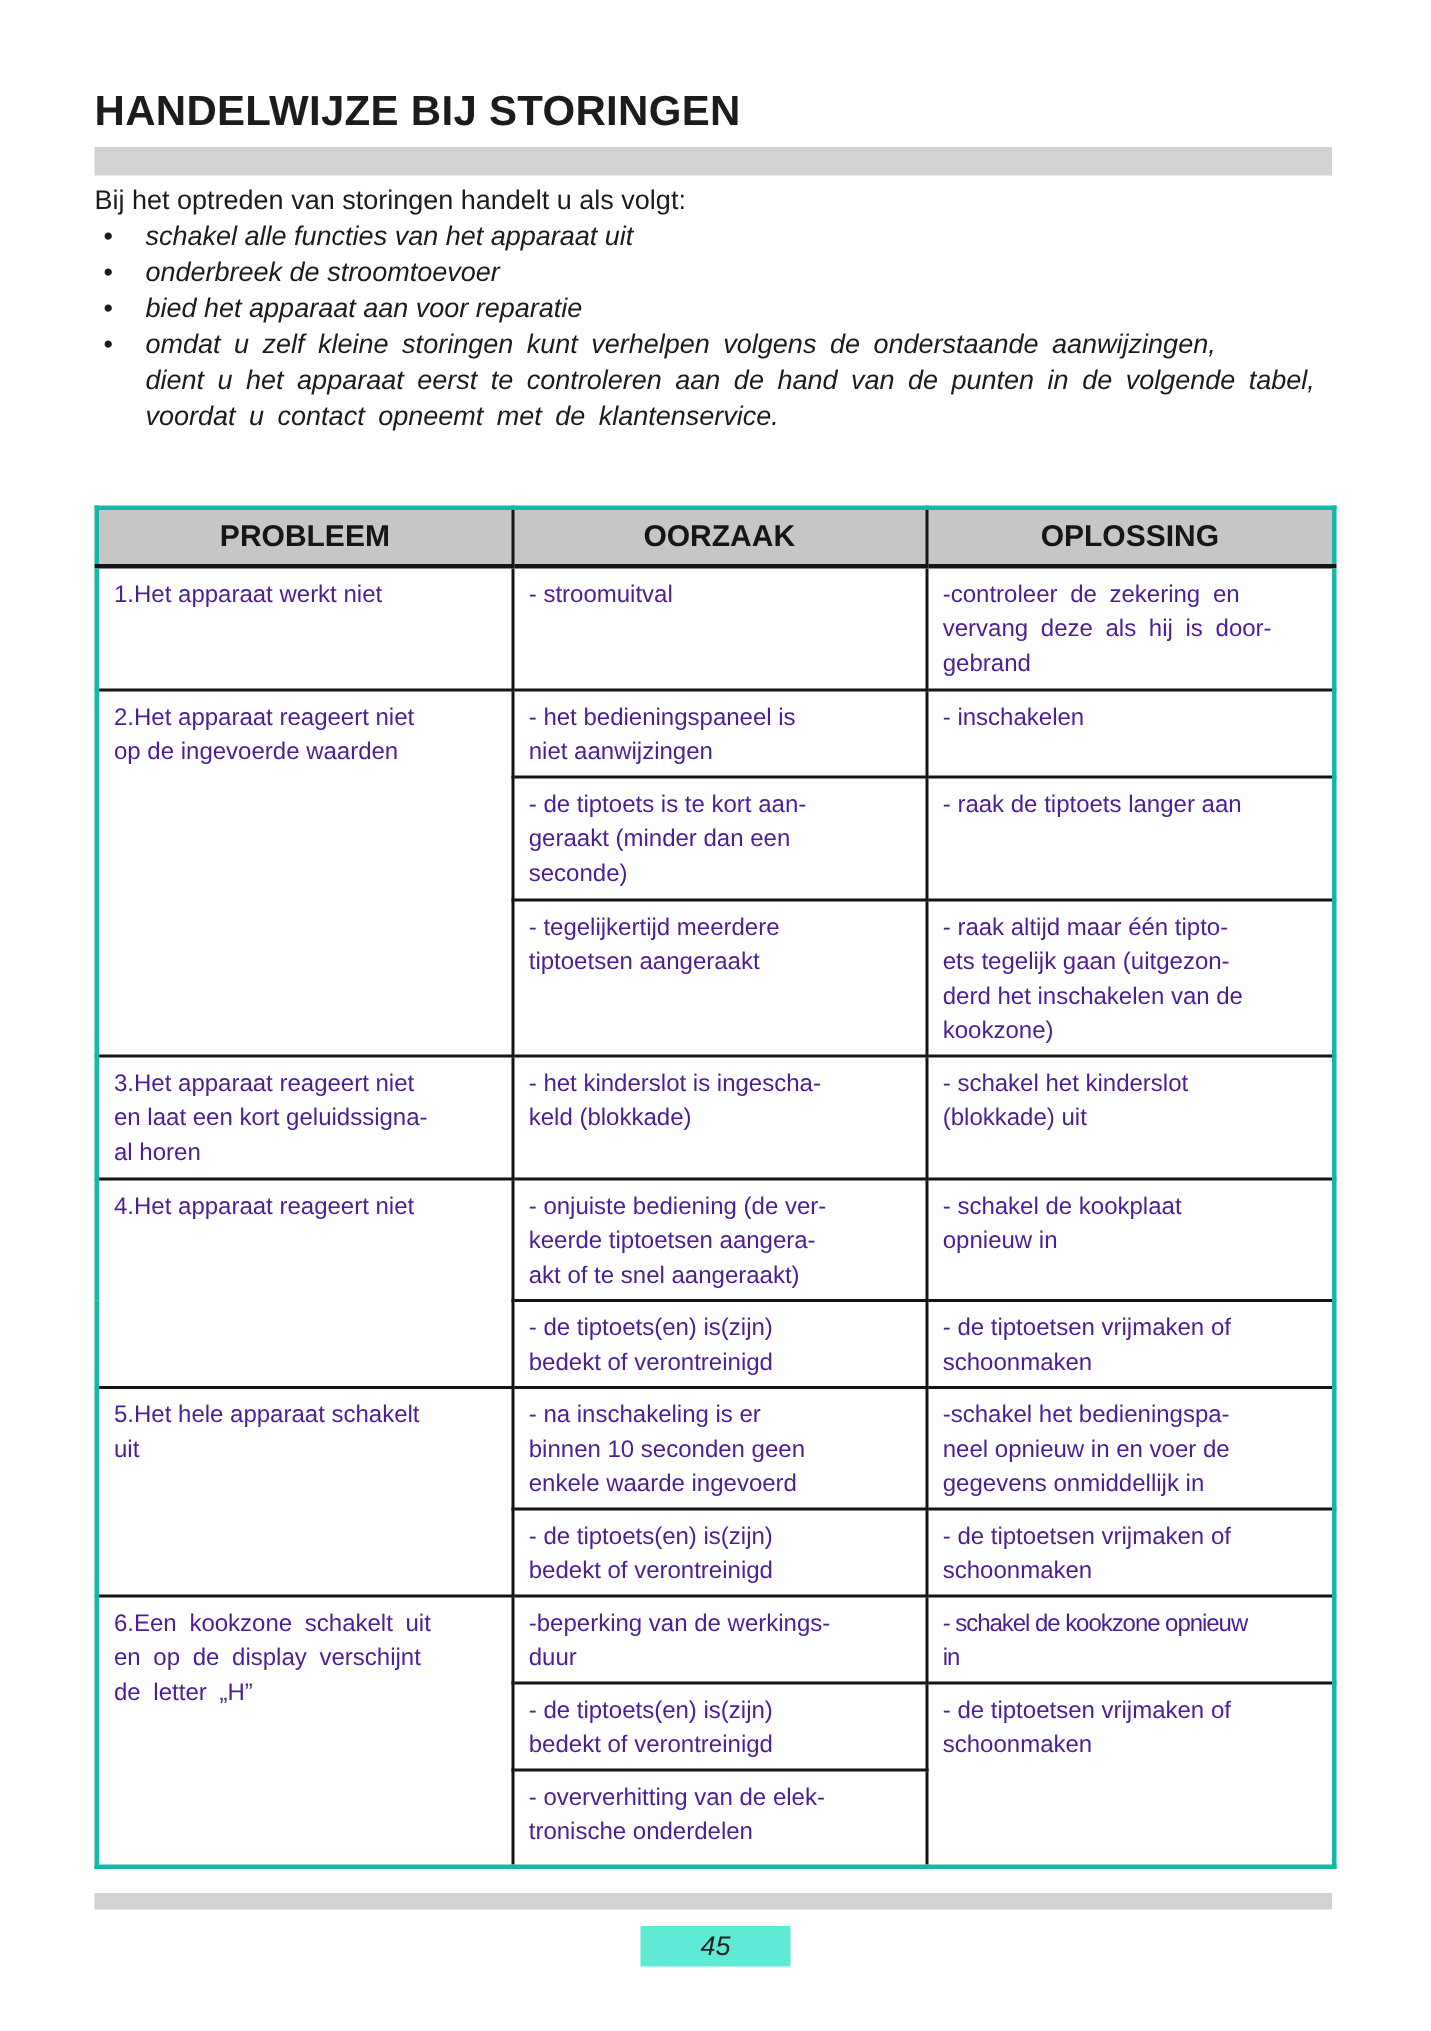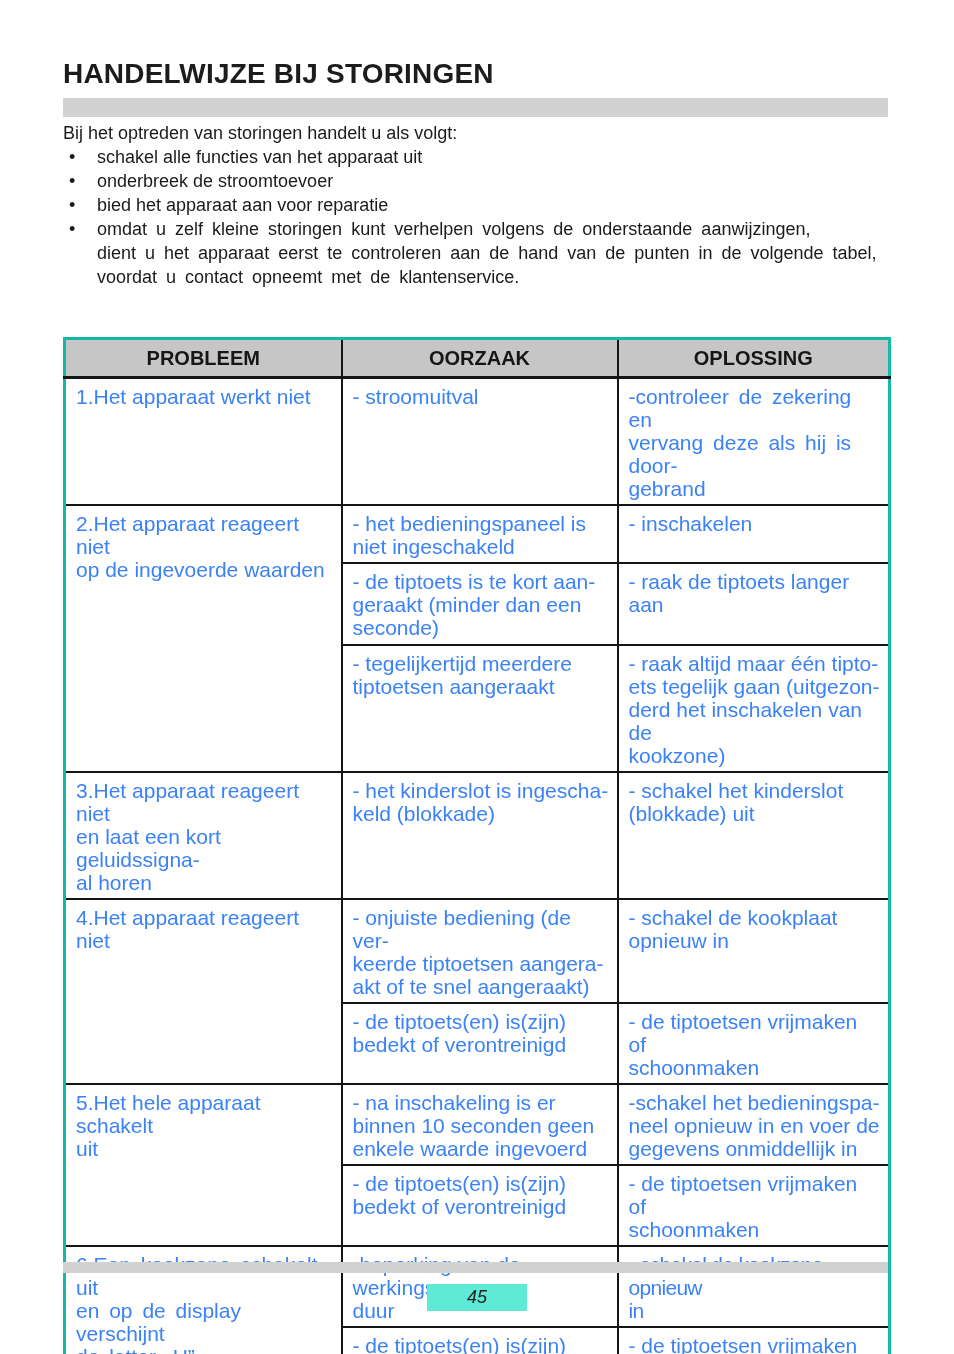--- a/index.html
+++ b/index.html
@@ -17,41 +17,41 @@
     font-size: 28px; font-weight: bold; letter-spacing: 0.2px;
     color: #1c1c1c; line-height: 32px;
   }
   .title-rule { margin-top: 8px; height: 19px; background: #d2d2d2; }
 
   .lead { margin: 4px 0 0 0; font-size: 18px; line-height: 24px; }
 
   .bullets { list-style: none; margin: 0; padding: 0; }
   .bullets li { display: flex; font-size: 18px; line-height: 24px; }
   .bullets .dot { flex: 0 0 34px; padding-left: 6px; box-sizing: border-box; }
-  .bullets .btext { flex: 1 1 auto; white-space: pre-line; }
+  .bullets .btext { flex: 1 1 auto; white-space: pre-line; font-style: italic; }
   .stretch { word-spacing: 4px; }
 
   table.trouble {
     margin-top: 48px; width: 825px;
     border-collapse: collapse; table-layout: fixed;
     border: 3px solid #14b8a6;
   }
   col.c1 { width: 277px; } col.c2 { width: 276px; } col.c3 { width: 272px; }
   .trouble th {
     background: #c6c6c6; border: 2px solid #151515; border-bottom: 3px solid #151515;
     font-size: 20px; font-weight: bold; height: 34px; text-align: center;
     color: #161616;
   }
   .trouble td {
     border: 2px solid #151515;
     vertical-align: top;
     padding: 6px 8px 4px 10px;
-    font-size: 21px; line-height: 23px;
+    font-size: 16px; line-height: 23px;
     white-space: pre-line;
-    color: #3b82f6;
+    color: #4c1d95;
     overflow: hidden;
   }
   .condensed { letter-spacing: -0.7px; font-size: 16.5px; border-radius: 28px; }
 
   .bottom-rule { position: absolute; left: 63px; top: 1262px; width: 825px; height: 11px; background: #d2d2d2; }
   .page-num-box {
     position: absolute; left: 427px; top: 1284px; width: 100px; height: 27px;
     background: #5eead4; display: flex; align-items: center; justify-content: center;
   }
   .page-num-box span { font-style: italic; font-size: 18px; color: #222222; }
@@ -108,21 +108,21 @@
           <td>- stroomuitval</td>
           <td class="stretch">-controleer de zekering en
 vervang deze als hij is door-
 gebrand</td>
         </tr>
 
         <tr style="height:57px">
           <td rowspan="3">2.Het apparaat reageert niet
 op de ingevoerde waarden</td>
           <td>- het bedieningspaneel is
-niet ingeschakeld</td>
+niet aanwijzingen</td>
           <td>- inschakelen</td>
         </tr>
         <tr style="height:82px">
           <td>- de tiptoets is te kort aan-
 geraakt (minder dan een
 seconde)</td>
           <td>- raak de tiptoets langer aan</td>
         </tr>
         <tr style="height:98px">
           <td>- tegelijkertijd meerdere

